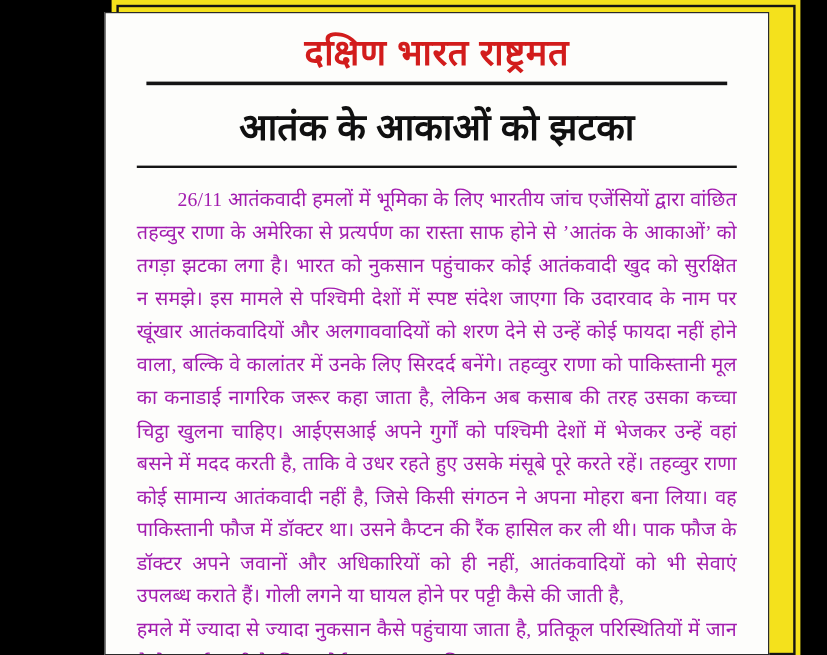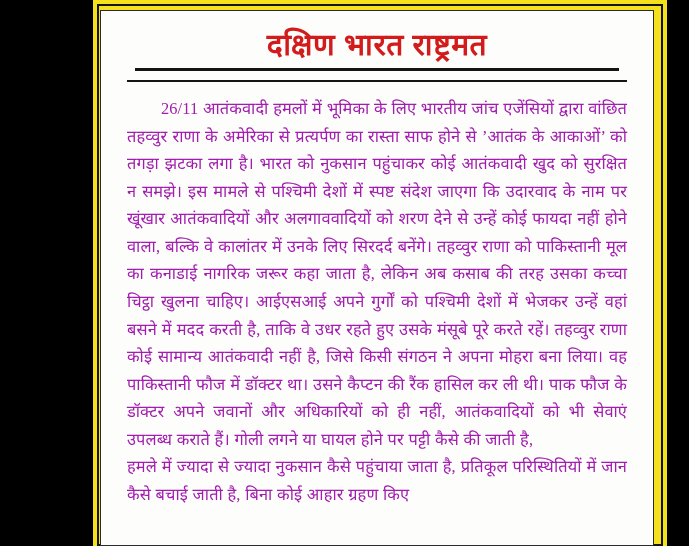--- a/index.html
+++ b/index.html
@@ -40,21 +40,21 @@
     top: 4px;
     width: 566px;
     height: 542px;
     border: 2px solid #141414;
     box-sizing: border-box;
   }
 
   
   .article {
     position: absolute;
-    left: 100px;
+    left: 87px;
     top: 10px;
     width: 554px;
     height: 536px;
     background: #fdfdfb;
     box-sizing: border-box;
     border: 1px solid #2a2a2a;
     overflow: hidden;
   }
 
   .masthead {
@@ -144,20 +144,21 @@
   <div class="yellow-frame"></div>
   <div class="frame-rule-outer"></div>
 
   <div class="article">
 
     <div class="masthead">
       <div class="masthead-title">दक्षिण भारत राष्ट्रमत</div>
       <div class="masthead-rule"></div>
     </div>
 
+    <div class="headline">आतंक के आकाओं को झटका</div>
     <div class="headline-rule"></div>
 
     <div class="body-copy">26/11 आतंकवादी हमलों में भूमिका के लिए भारतीय जांच एजेंसियों द्वारा वांछित तहव्वुर राणा के अमेरिका से प्रत्यर्पण का रास्ता साफ होने से ’आतंक के आकाओं’ को तगड़ा झटका लगा है। भारत को नुकसान पहुंचाकर कोई आतंकवादी खुद को सुरक्षित न समझे। इस मामले से पश्चिमी देशों में स्पष्ट संदेश जाएगा कि उदारवाद के नाम पर खूंखार आतंकवादियों और अलगाववादियों को शरण देने से उन्हें कोई फायदा नहीं होने वाला, बल्कि वे कालांतर में उनके लिए सिरदर्द बनेंगे। तहव्वुर राणा को पाकिस्तानी मूल का कनाडाई नागरिक जरूर कहा जाता है, लेकिन अब कसाब की तरह उसका कच्चा चिट्ठा खुलना चाहिए। आईएसआई अपने गुर्गों को पश्चिमी देशों में भेजकर उन्हें वहां बसने में मदद करती है, ताकि वे उधर रहते हुए उसके मंसूबे पूरे करते रहें। तहव्वुर राणा कोई सामान्य आतंकवादी नहीं है, जिसे किसी संगठन ने अपना मोहरा बना लिया। वह पाकिस्तानी फौज में डॉक्टर था। उसने कैप्टन की रैंक हासिल कर ली थी। पाक फौज के डॉक्टर अपने जवानों और अधिकारियों को ही नहीं, आतंकवादियों को भी सेवाएं उपलब्ध कराते हैं। गोली लगने या घायल होने पर पट्टी कैसे की जाती है,</div>
 
     <div class="body-copy cut">हमले में ज्यादा से ज्यादा नुकसान कैसे पहुंचाया जाता है, प्रतिकूल परिस्थितियों में जान कैसे बचाई जाती है, बिना कोई आहार ग्रहण किए</div>
 
   </div>
 </div>
 
 </body></html>

